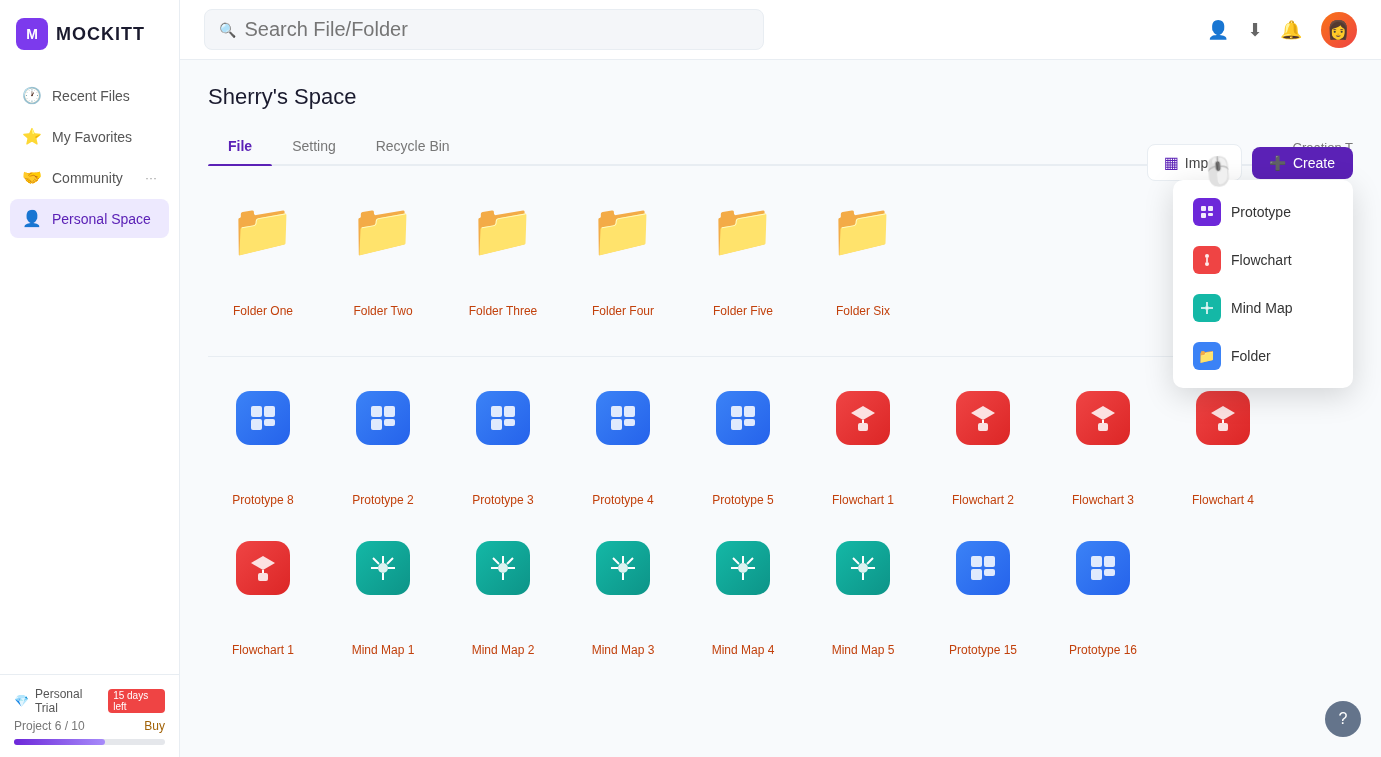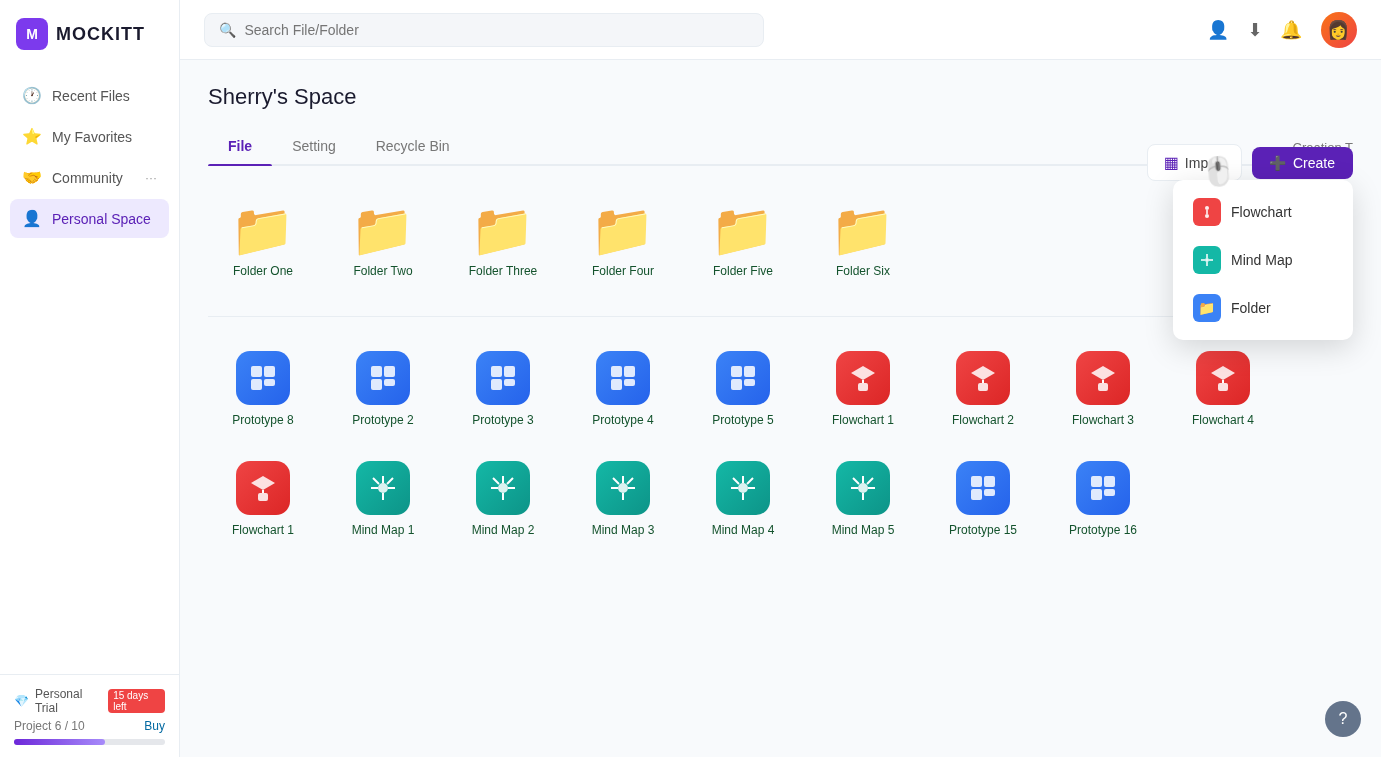--- a/index.html
+++ b/index.html
@@ -24,38 +24,38 @@
       display: flex; align-items: center; gap: 10px; padding: 10px 12px;
       border-radius: 8px; cursor: pointer; font-size: 14px; color: #555; transition: background 0.15s;
     }
     .sidebar-item.active { background: #ede9fe; color: #5b21b6; }
     .sidebar-item .s-icon { font-size: 16px; width: 20px; text-align: center; }
     .sidebar-item .s-arrow { margin-left: auto; font-size: 12px; color: #999; }
     .sidebar-bottom { padding: 12px 14px; border-top: 1px solid #e8edf2; }
     .trial-label { font-size: 12px; color: #555; display: flex; align-items: center; gap: 6px; }
     .trial-badge { background: #ef4444; color: white; font-size: 10px; padding: 1px 5px; border-radius: 4px; }
     .project-label { font-size: 12px; color: #777; margin-top: 4px; display: flex; justify-content: space-between; }
-    .buy-btn { color: #0369a1; font-size: 12px; cursor: pointer; }
+    .buy-btn { color: #a16207; font-size: 12px; cursor: pointer; }
     .progress-bar { width: 100%; height: 6px; background: #e5e7eb; border-radius: 3px; margin-top: 6px; }
     .progress-fill { width: 60%; height: 100%; background: linear-gradient(to right, #6d28d9, #a78bfa); border-radius: 3px; }
 
     
     .main { flex: 1; display: flex; flex-direction: column; height: 757px; overflow: hidden; }
 
     
     .header {
       background: #fff; display: flex; align-items: center; padding: 0 24px;
       height: 60px; border-bottom: 1px solid #e8edf2; gap: 16px;
     }
     .search-bar {
       flex: 1; max-width: 560px; display: flex; align-items: center;
       background: #f4f6f9; border-radius: 8px; padding: 8px 14px; gap: 8px;
       border: 1px solid #e8edf2;
     }
-    .search-bar input { border: none; background: transparent; outline: none; font-size: 14px; color: #666; width: 100%; }
+    .search-bar input { border: none; background: transparent; outline: none; font-size: 20px; color: #666; width: 100%; }
     .header-icons { margin-left: auto; display: flex; align-items: center; gap: 18px; }
     .header-icon { font-size: 18px; color: #666; cursor: pointer; }
     .avatar { width: 36px; height: 36px; border-radius: 50%; background: linear-gradient(135deg, #f97316, #ef4444); cursor: pointer; overflow: hidden; display: flex; align-items: center; justify-content: center; }
 
     
     .content { flex: 1; padding: 24px 28px; overflow-y: auto; position: relative; background: #f8fafc; }
     .page-title { font-size: 22px; font-weight: 400; color: #1a1a2e; margin-bottom: 20px; }
     .tabs { display: flex; gap: 0; border-bottom: 2px solid #e8edf2; margin-bottom: 24px; position: relative; }
     .tab {
       padding: 8px 20px 10px; font-size: 14px; color: #777; cursor: pointer; position: relative;
@@ -65,21 +65,21 @@
     .tabs-right { margin-left: auto; font-size: 13px; color: #777; padding: 8px 0; display: flex; align-items: center; gap: 12px; }
 
     
     .section { margin-bottom: 28px; }
     .file-grid { display: flex; flex-wrap: wrap; gap: 10px; }
     .file-item {
       display: flex; flex-direction: column; align-items: center; gap: 8px;
       width: 110px; padding: 14px 8px 10px; border-radius: 10px; cursor: pointer;
       transition: background 0.15s;
     }
-    .file-item .file-name { font-size: 12px; color: #14532d; text-align: center; }
+    .file-item .file-name { font-size: 12px; color: #c2410c; text-align: center; margin-top: 40px; }
 
     
     .folder-icon { font-size: 52px; color: #f5a623; line-height: 1; }
 
     
     .app-icon {
       width: 54px; height: 54px; border-radius: 14px; display: flex; align-items: center; justify-content: center;
       font-size: 26px; color: white; position: relative; overflow: hidden;
     }
     .app-icon.blue { background: linear-gradient(135deg, #3b82f6, #2563eb); }
@@ -201,20 +201,31 @@
         <span>Import</span>
       </button>
       <button class="create-btn">
         <span>➕</span>
         <span>Create</span>
       </button>
     </div>
 
     <div class="dropdown-menu" style="position:absolute; top: 120px; right: 28px;">
       <div class="dropdown-item">
+        <div class="dropdown-icon purple">
+          <svg width="14" height="14" viewBox="0 0 14 14" fill="none">
+            <rect x="1" y="1" width="5" height="5" rx="1" fill="white" opacity="0.9"></rect>
+            <rect x="8" y="1" width="5" height="5" rx="1" fill="white" opacity="0.9"></rect>
+            <rect x="1" y="8" width="5" height="5" rx="1" fill="white" opacity="0.9"></rect>
+            <rect x="8" y="8" width="5" height="3" rx="1" fill="white" opacity="0.9"></rect>
+          </svg>
+        </div>
+        <span>Prototype</span>
+      </div>
+      <div class="dropdown-item">
         <div class="dropdown-icon red">
           <svg width="14" height="14" viewBox="0 0 14 14" fill="none">
             <circle cx="7" cy="3" r="2" fill="white" opacity="0.9"></circle>
             <circle cx="7" cy="11" r="2" fill="white" opacity="0.9"></circle>
             <line x1="7" y1="5" x2="7" y2="9" stroke="white" stroke-width="1.5"></line>
           </svg>
         </div>
         <span>Flowchart</span>
       </div>
       <div class="dropdown-item">

